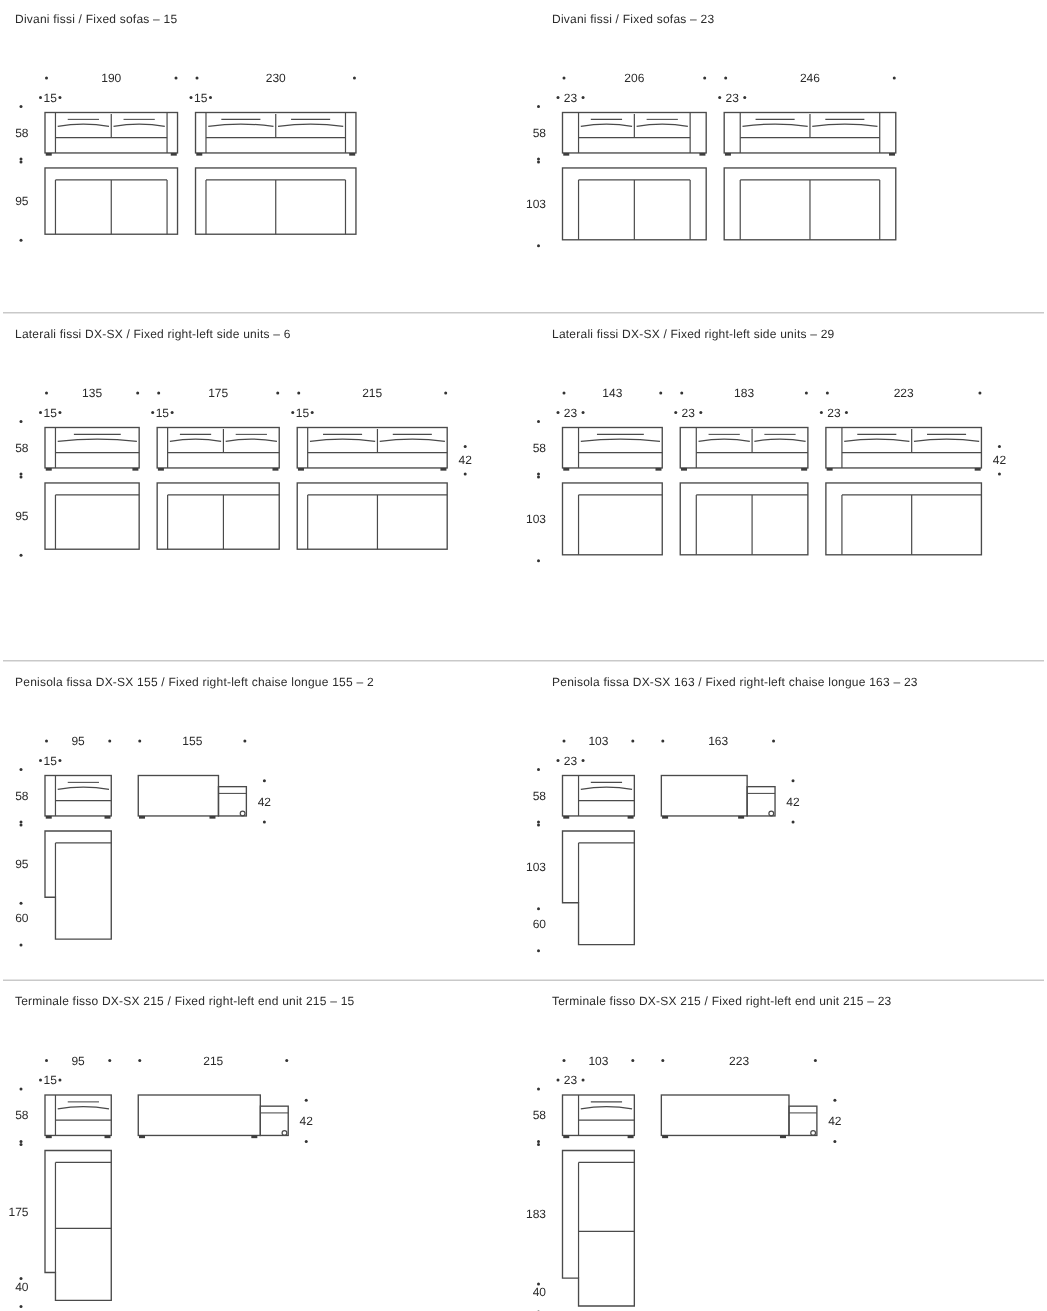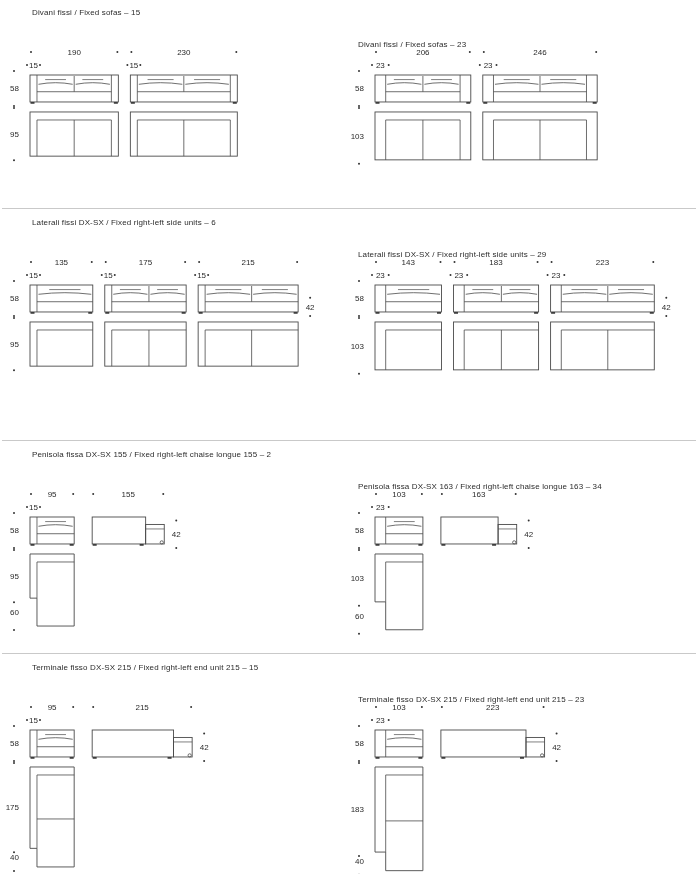--- a/index.html
+++ b/index.html
@@ -7,22 +7,22 @@
         font-family:"Liberation Sans",sans-serif;overflow:hidden;}
   .section{position:absolute;width:349px;}
   .colL{left:0;}
   .colR{left:349px;}
   .row0{top:0;height:210px;}
   .row1{top:210px;height:232px;}
   .row2{top:442px;height:213px;}
   .row3{top:655px;height:219px;}
   .sec-title{position:absolute;top:8px;font-size:8px;color:#2b2b2b;
              letter-spacing:0.15px;white-space:nowrap;}
-  .colL .sec-title{left:10px;margin-left:22px;}
-  .colR .sec-title{left:9px;margin-top:32px;}
+  .colL .sec-title{left:10px;}
+  .colR .sec-title{left:19px;}
   svg.draw{position:absolute;left:0;top:0;overflow:visible;display:block;}
   .separator{position:absolute;left:2px;width:694px;height:1px;background:#c9c9c9;}
 </style>
 </head>
 <body>
 
 <div class="page">
 
   <div class="separator" style="top:208px;"></div>
   <div class="separator" style="top:440px;"></div>
@@ -487,21 +487,21 @@
           <line x1="36.695" y1="119.97" x2="36.695" y2="159.865" stroke="#4a4a4a" stroke-width="0.8"></line>
         </g>
         <g>
           <circle cx="10" cy="107.97" r="1" fill="#333333"></circle>
           <circle cx="10" cy="163.865" r="1" fill="#333333"></circle>
           <circle cx="10" cy="191.765" r="1" fill="#333333"></circle>
           <text x="15" y="138.71750000000003" text-anchor="end" font-size="8" fill="#2a2a2a">103</text>
           <text x="15" y="176.615" text-anchor="end" font-size="8" fill="#2a2a2a">60</text>
         </g>
       </svg>
-    <div class="sec-title">Penisola fissa DX-SX 163 / Fixed right-left chaise longue 163 – 34</div>
+    <div class="sec-title">Penisola fissa DX-SX 163 / Fixed right-left chaise longue 163 – 23</div>
   </div>
   <div class="section row3 colL">
     <svg class="draw" id="svg-6" width="349" height="219">
         <g>
           <circle cx="14" cy="71" r="1" fill="#333333"></circle>
           <circle cx="14" cy="105.97" r="1" fill="#333333"></circle>
           <text x="19" y="91.285" text-anchor="end" font-size="8" fill="#2a2a2a">58</text>
         </g>
         <g>
           <circle cx="31" cy="52" r="1" fill="#333333"></circle>

